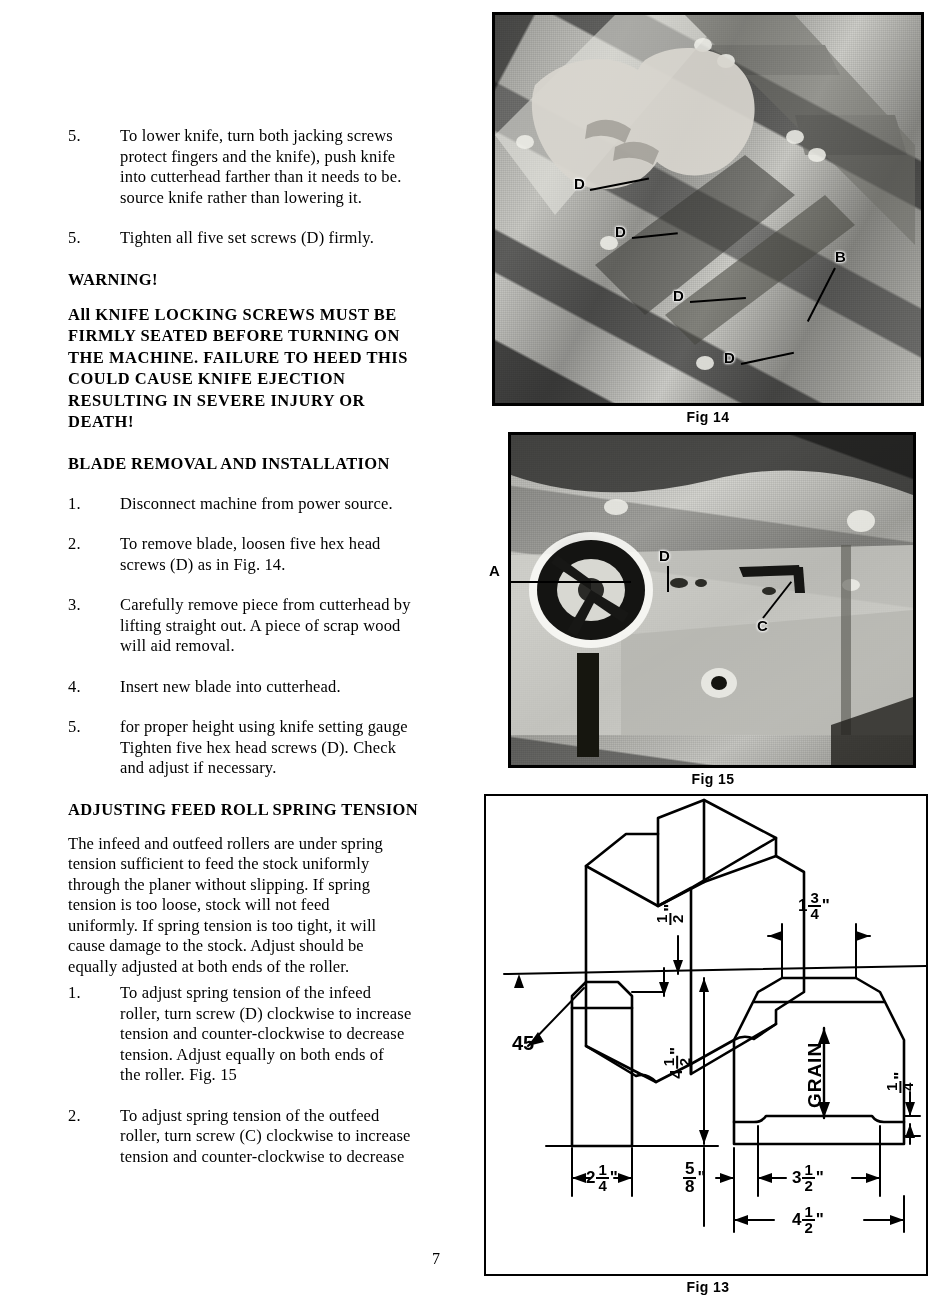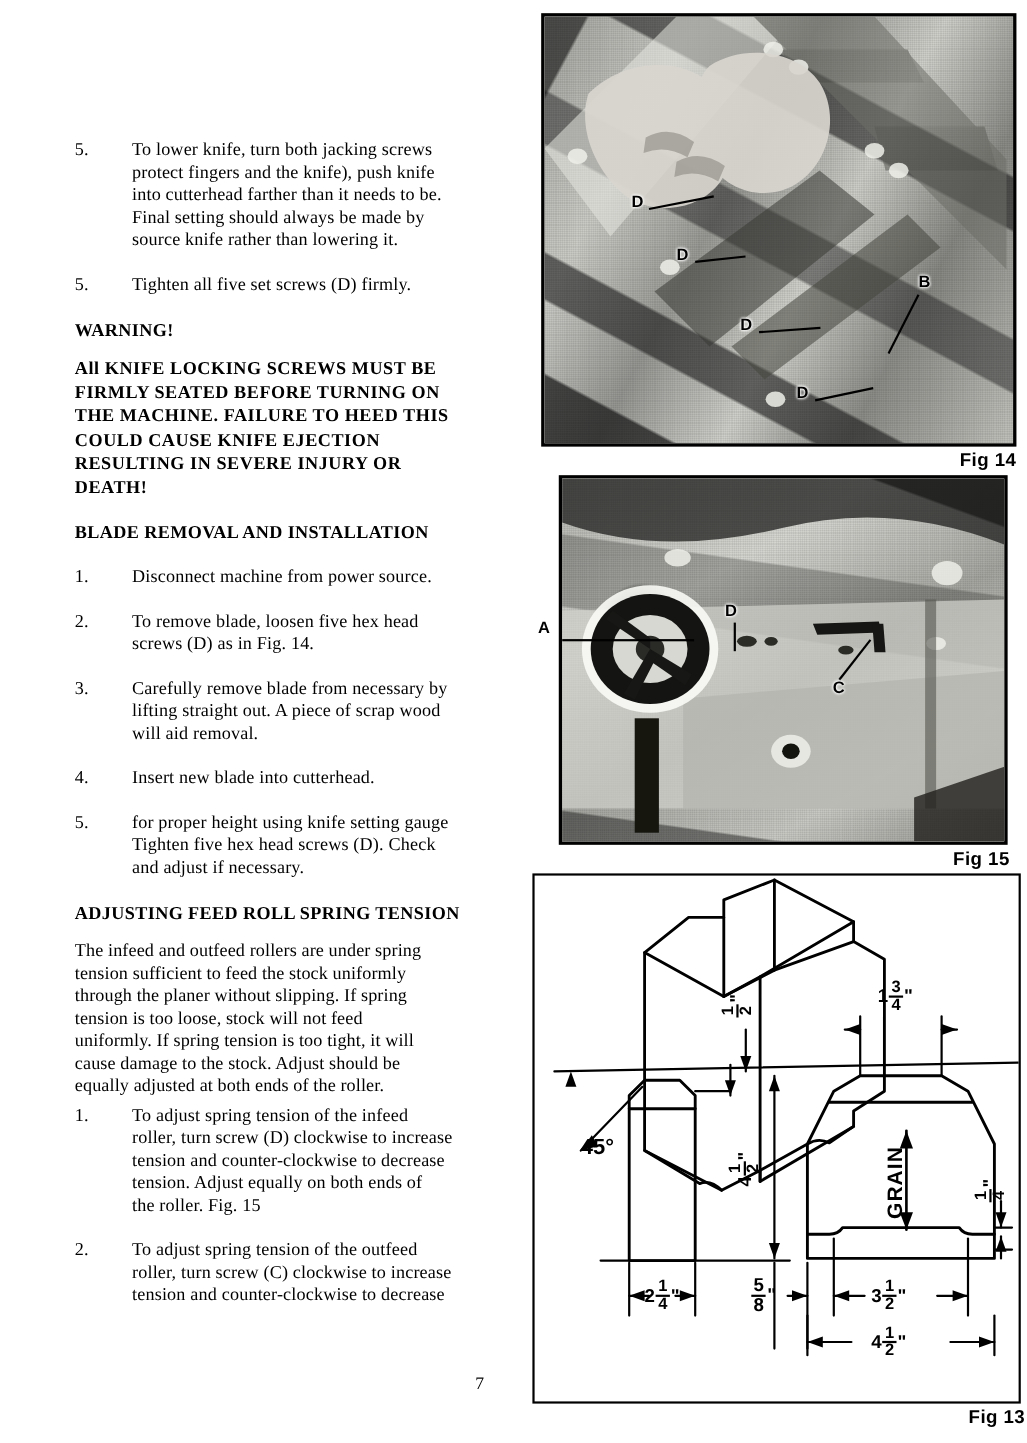--- a/index.html
+++ b/index.html
@@ -74,23 +74,23 @@
   .fig {
     position: absolute;
   }
   .fig-frame {
     border: 3px solid #000;
     background: #d8d8d4;
     position: relative;
     overflow: hidden;
   }
   .fig-caption {
-    text-align: right;
+    text-align: center;
     font-family: "Liberation Sans", "DejaVu Sans", sans-serif;
-    font-size: 17px;
+    font-size: 14px;
     font-weight: bold;
     letter-spacing: 0.4px;
     margin-top: 3px;
   }
 
   
   .photo-a {
     position: absolute; inset: 0;
     background:
       linear-gradient(118deg, rgba(0,0,0,0.55) 0 6%, rgba(255,255,255,0) 6.5% 12%),
@@ -175,21 +175,20 @@
 <body>
 
 <div class="text-column">
 
   <div class="para">
     <span class="num">5.</span>
     <span class="body">
       <div>To lower knife, turn both jacking screws</div>
       <div>protect fingers and the knife), push knife</div>
       <div>into cutterhead farther than it needs to be.</div>
-      <div>Final setting should always be made by</div>
       <div>source knife rather than lowering it.</div>
     </span>
   </div>
 
   <div class="spacer-sm"></div>
 
   <div class="para">
     <span class="num">5.</span>
     <span class="body">
       <div>Tighten all five set screws (D) firmly.</div>
@@ -226,21 +225,21 @@
     <span class="body">
       <div>To remove blade, loosen five hex head</div>
       <div>screws (D) as in Fig. 14.</div>
     </span>
   </div>
   <div class="spacer-sm"></div>
 
   <div class="para">
     <span class="num">3.</span>
     <span class="body">
-      <div>Carefully remove blade from necessary by</div>
+      <div>Carefully remove piece from cutterhead by</div>
       <div>lifting straight out.  A piece of scrap wood</div>
       <div>will aid removal.</div>
     </span>
   </div>
   <div class="spacer-sm"></div>
 
   <div class="para">
     <span class="num">4.</span>
     <span class="body">
       <div>Insert new blade into cutterhead.</div>
@@ -495,21 +494,21 @@
 
         <path d="M248,400 L248,436" stroke-width="2"></path>
         <path d="M418,400 L418,436" stroke-width="2"></path>
         <path d="M248,424 L288,424" stroke-width="2"></path>
         <path d="M248,424 l14,-5 l0,10 Z" fill="#000" stroke="none"></path>
         <path d="M418,424 L378,424" stroke-width="2"></path>
         <path d="M418,424 l-14,-5 l0,10 Z" fill="#000" stroke="none"></path>
       </g>
     </svg>
 
-    <span class="dimtext" style="left:42px; top:236px; font-size:20px;">45°</span>
+    <span class="dimtext" style="left:26px; top:236px; font-size:20px;">45°</span>
 
     <span class="dimtext rot90" style="left:174px; top:104px;">
       <span class="frac">
         <span class="n">1</span>
         <span class="d">2</span>
       </span><span>"</span>
     </span>
 
     <span class="dimtext" style="left:312px; top:96px;">
       <span>1</span><span class="frac">

